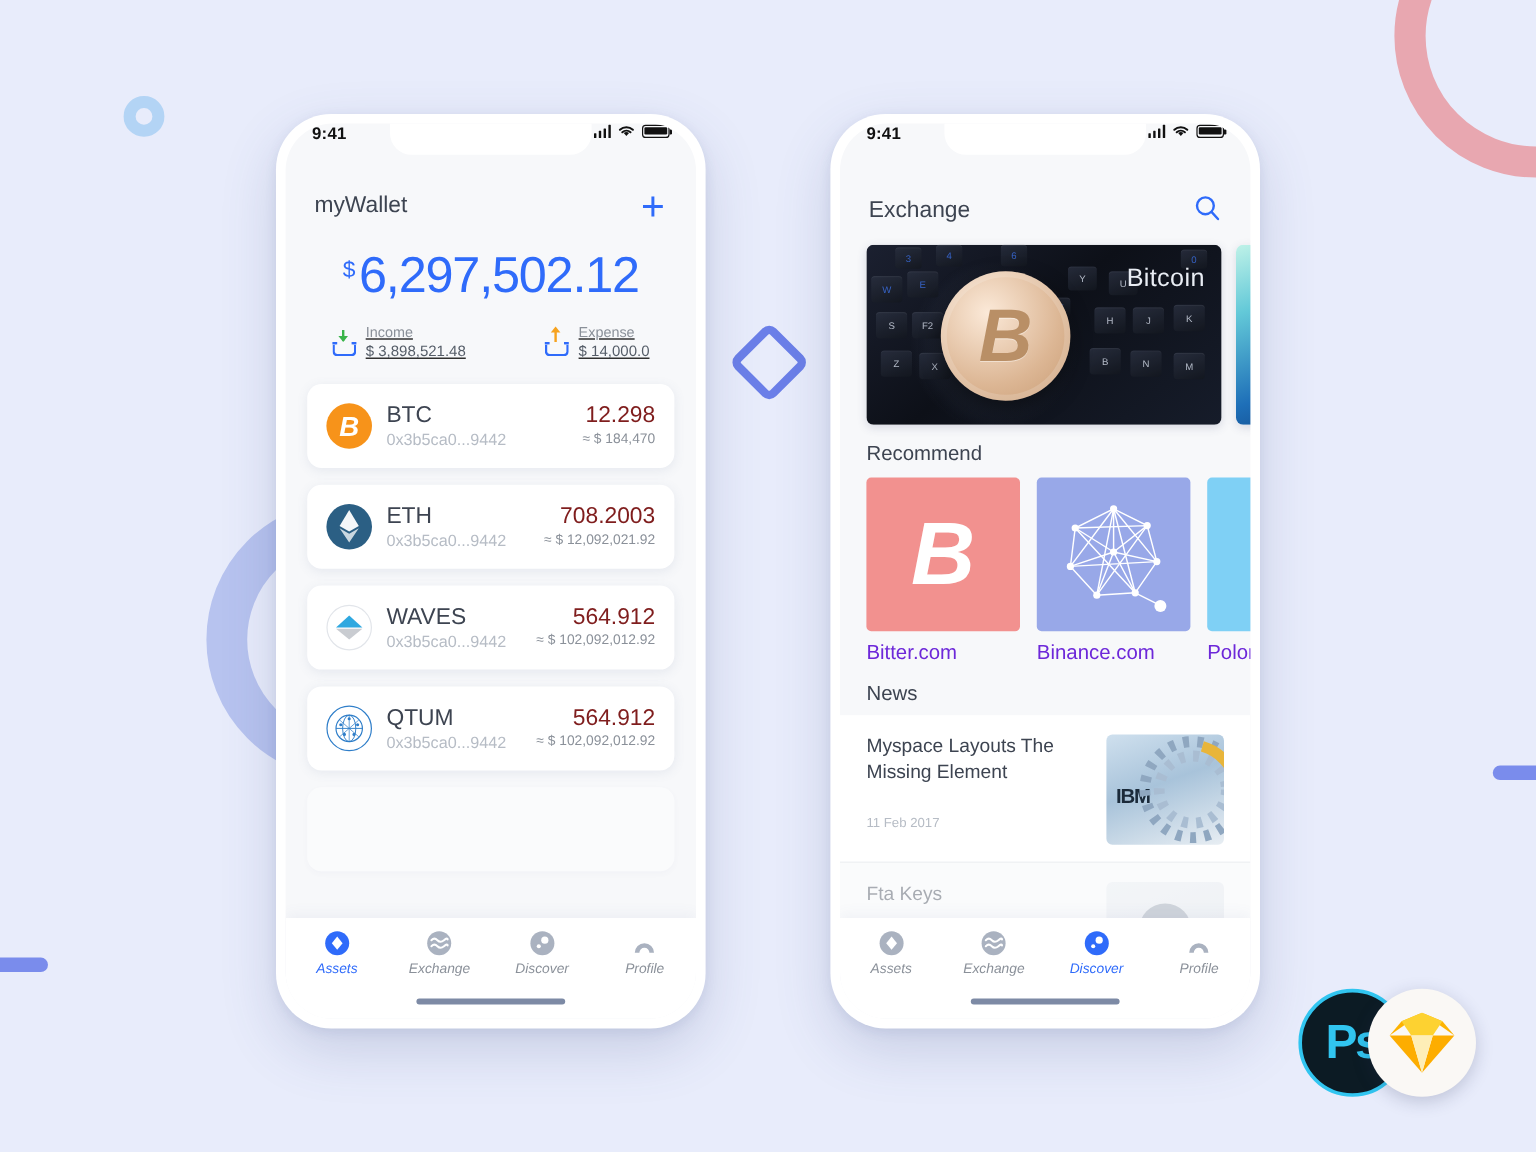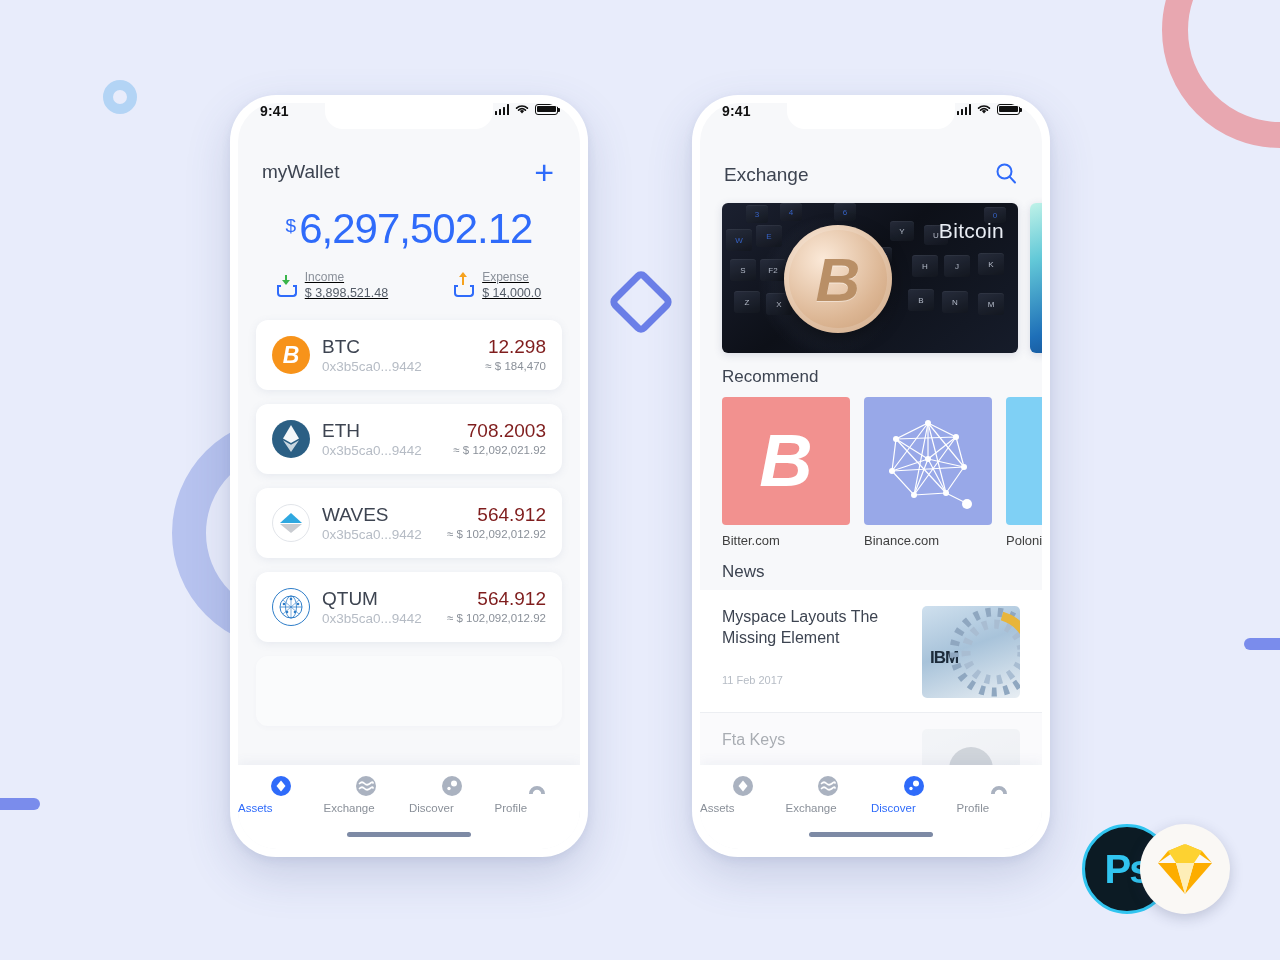--- a/index.html
+++ b/index.html
@@ -204,21 +204,21 @@
   .asset-fiat { font-size: 11.5px; color: #8a9099; line-height: 16px; }
 
   
   .tabbar {
     position: absolute; left: 0; right: 0; bottom: 0;
     height: 84px; background: #fff;
     box-shadow: 0 -2px 12px rgba(90,105,150,.08);
     z-index: 30;
   }
   .tabs { display: flex; padding-top: 10px; }
-  .tab { flex: 1; text-align: left; cursor: pointer; }
+  .tab { flex: 1; text-align: center; cursor: pointer; font-style: italic; }
   .tab-ico { width: 22px; height: 22px; margin: 0 auto 5px auto; position: relative; }
   .tab-label { font-size: 11.5px; color: #8a9099; }
   .tab.active .tab-label { color: #2f6bfa; }
   .home-ind {
     position: absolute; left: 50%; bottom: 12px; transform: translateX(-50%);
     width: 124px; height: 5px; border-radius: 3px; background: #7d8aa5;
   }
 
   
   .disc-head {
@@ -269,21 +269,21 @@
   .rec-row { display: flex; gap: 14px; padding: 10px 0 0 22px; }
   .rec-item { flex: 0 0 128px; }
   .rec-tile {
     width: 128px; height: 128px; border-radius: 4px;
     display: flex; align-items: center; justify-content: center;
   }
   .rec-tile.salmon { background: #f2918f; }
   .rec-tile.periwinkle { background: #98a8e8; }
   .rec-tile.sky { background: #7fd0f5; }
   .rec-b { color: #fff; font-size: 74px; font-weight: bold; font-style: italic; line-height: 1; }
-  .rec-label { font-size: 13px; color: #404040; padding-top: 8px; white-space: nowrap; }
+  .rec-label { font-size: 17px; color: #6d28d9; padding-top: 8px; white-space: nowrap; }
   .news-list { padding: 8px 0 0 0; }
   .news-item {
     display: flex; align-items: flex-start; gap: 10px;
     padding: 16px 22px 14px 22px;
     border-bottom: 1px solid #eceef2;
     background: #fff;
   }
   .news-item.faded { opacity: .42; }
   .news-text { flex: 1 1 auto; min-width: 0; }
   .news-title { font-size: 16px; color: #3d4451; line-height: 21px; }

